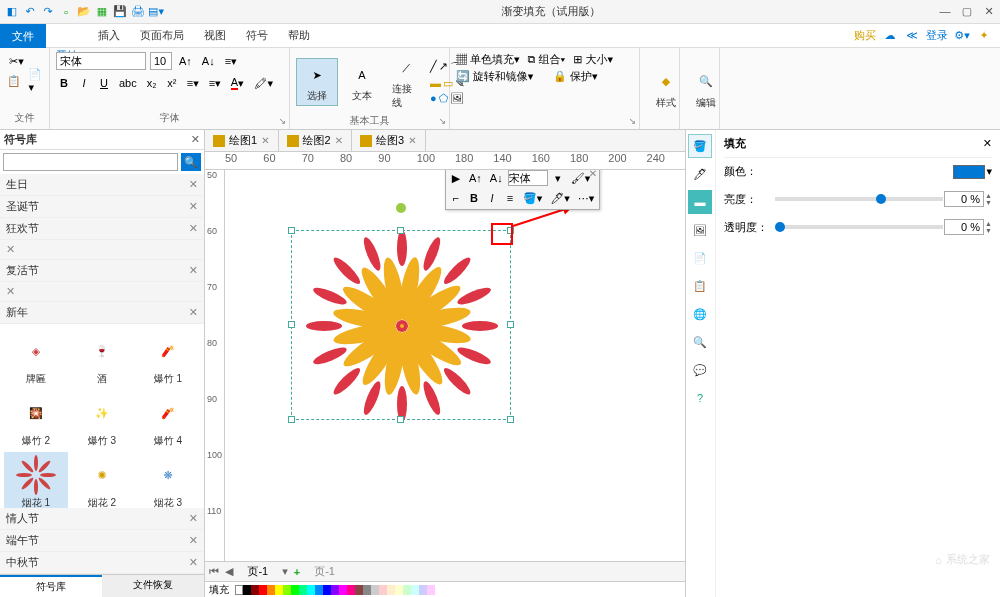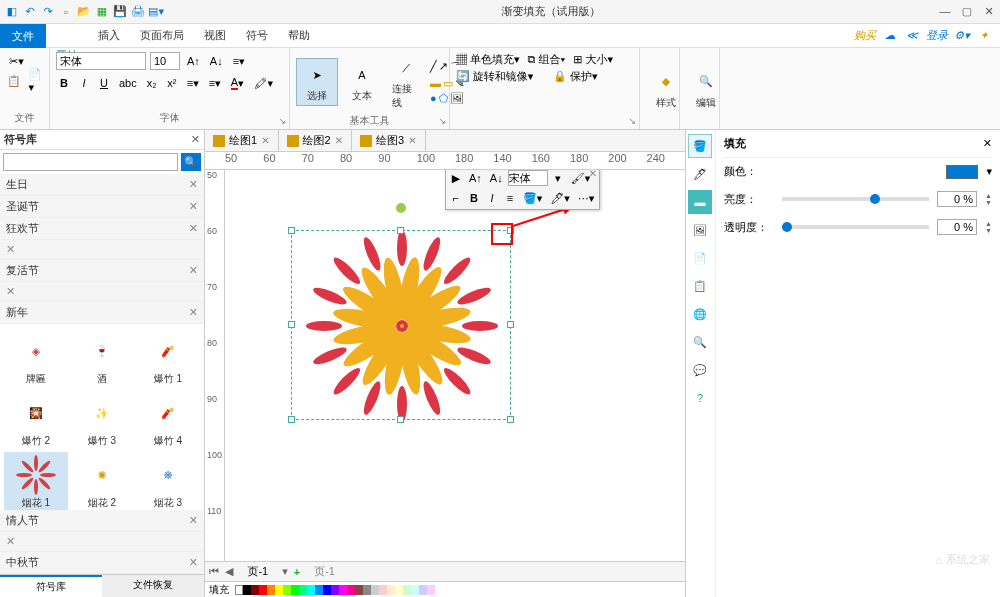--- a/index.html
+++ b/index.html
@@ -13,21 +13,21 @@
     .titlebar .winbtns { display: flex; gap: 8px; }
     .titlebar .winbtns span { width: 14px; text-align: center; color: #555; }
     
     
     .menubar { height: 24px; background: #fff; display: flex; align-items: center; border-bottom: 1px solid #ddd; }
     .menubar .filebtn { background: #0078d4; color: #fff; padding: 4px 12px; height: 24px; line-height: 16px; }
     .menubar .tab { padding: 4px 10px; color: #333; }
     .menubar .tab.active { color: #0078d4; margin-top: 40px; }
     .menubar .spacer { flex: 1; }
     .menubar .right { display: flex; gap: 6px; align-items: center; padding-right: 8px; }
-    .menubar .right span { color: #0078d4; font-style: italic; }
+    .menubar .right span { color: #0078d4; }
     .menubar .right .buy { color: #d4a000; }
     .menubar .right .login { color: #0078d4; }
     .menubar .right .icon { width: 16px; height: 16px; display: inline-flex; align-items: center; justify-content: center; }
     
     
     .ribbon { height: 82px; background: #fafafa; display: flex; border-bottom: 1px solid #ccc; }
     .ribbon .group { border-right: 1px solid #ddd; padding: 4px 6px; display: flex; flex-direction: column; position: relative; }
     .ribbon .group .gcontent { flex: 1; display: flex; align-items: center; gap: 4px; }
     .ribbon .group .glabel { text-align: center; color: #666; font-size: 10px; padding-top: 2px; }
     .ribbon .group .launcher { position: absolute; right: 3px; bottom: 3px; font-size: 9px; color: #888; }
@@ -107,21 +107,21 @@
     .rightpanel { position: absolute; right: 0; top: 130px; width: 315px; bottom: 0; border-left: 1px solid #ccc; background: #fff; display: flex; }
     .rightpanel .rptools { width: 30px; display: flex; flex-direction: column; gap: 4px; padding: 4px 2px; border-right: 1px solid #eee; }
     .rightpanel .rptools .rpt { width: 24px; height: 24px; display: flex; align-items: center; justify-content: center; border: 1px solid transparent; }
     .rightpanel .rptools .rpt.active { border-color: #8cc; background: #eaf5fb; }
     .rightpanel .rpcontent { flex: 1; padding: 4px 8px; }
     .rightpanel .rphead { display: flex; align-items: center; padding: 2px 0 6px; border-bottom: 1px solid #eee; }
     .rightpanel .rphead .rptitle { flex: 1; font-weight: bold; }
     .rightpanel .radio-group { padding: 6px 0; }
     .rightpanel .radio-row { display: flex; align-items: center; gap: 6px; padding: 3px 0; }
     .rightpanel .radio-row input { }
-    .rightpanel .prop-row { display: flex; align-items: center; gap: 8px; padding: 6px 0; }
+    .rightpanel .prop-row { display: flex; align-items: center; gap: 1px; padding: 6px 0; }
     .rightpanel .prop-row .plabel { width: 50px; }
     .rightpanel .prop-row .slider { flex: 1; height: 4px; background: #ddd; position: relative; }
     .rightpanel .prop-row .slider .thumb { position: absolute; width: 10px; height: 10px; background: #0078d4; border-radius: 50%; top: -3px; }
     .rightpanel .prop-row .pval { width: 40px; border: 1px solid #aaa; padding: 1px 3px; text-align: right; }
     .rightpanel .prop-row .spin { display: flex; flex-direction: column; }
     .rightpanel .prop-row .spin span { font-size: 7px; line-height: 7px; color: #666; }
     .rightpanel .colorsw { width: 32px; height: 14px; background: #0078d4; border: 1px solid #666; }
     
     .watermark { position: absolute; right: 10px; bottom: 30px; color: #ddd; font-size: 18px; display: flex; align-items: center; gap: 4px; }
   </style>
@@ -177,21 +177,21 @@
           <span class="btn">📋</span>
           <span class="btn">📄▾</span>
         </div>
     </div>
     <div class="glabel">文件</div>
   </div>
   <div class="group" style="width:240px">
     <div class="gcontent" style="flex-direction:column;align-items:flex-start;gap:4px">
       <div style="display:flex;gap:4px;align-items:center">
         <input type="text" style="width: 90px;" value="宋体">
-        <input type="text" style="width: 30px;" value="10">
+        <input type="text" style="width: 22px;" value="10">
         <span class="btn">A↑</span>
         <span class="btn">A↓</span>
         <span class="btn">≡▾</span>
       </div>
       <div style="display:flex;gap:4px">
         <span class="btn">
             <b>B</b>
           </span>
         <span class="btn">
             <i>I</i>
@@ -364,20 +364,21 @@
     <div class="shape">
         <div class="simg" style="color:#48c">❋</div>
         <div class="slabel">烟花 3</div>
       </div>
   </div>
   <div class="catitem">
       <span class="catname">情人节</span>
       <span class="catclose">✕</span>
     </div>
   <div class="catitem">
+      <span class="catname">端午节</span>
       <span class="catclose">✕</span>
     </div>
   <div class="catitem">
       <span class="catname">中秋节</span>
       <span class="catclose">✕</span>
     </div>
   <div class="bottomtabs">
     <div class="bt active">符号库</div>
     <div class="bt inactive">文件恢复</div>
   </div>

